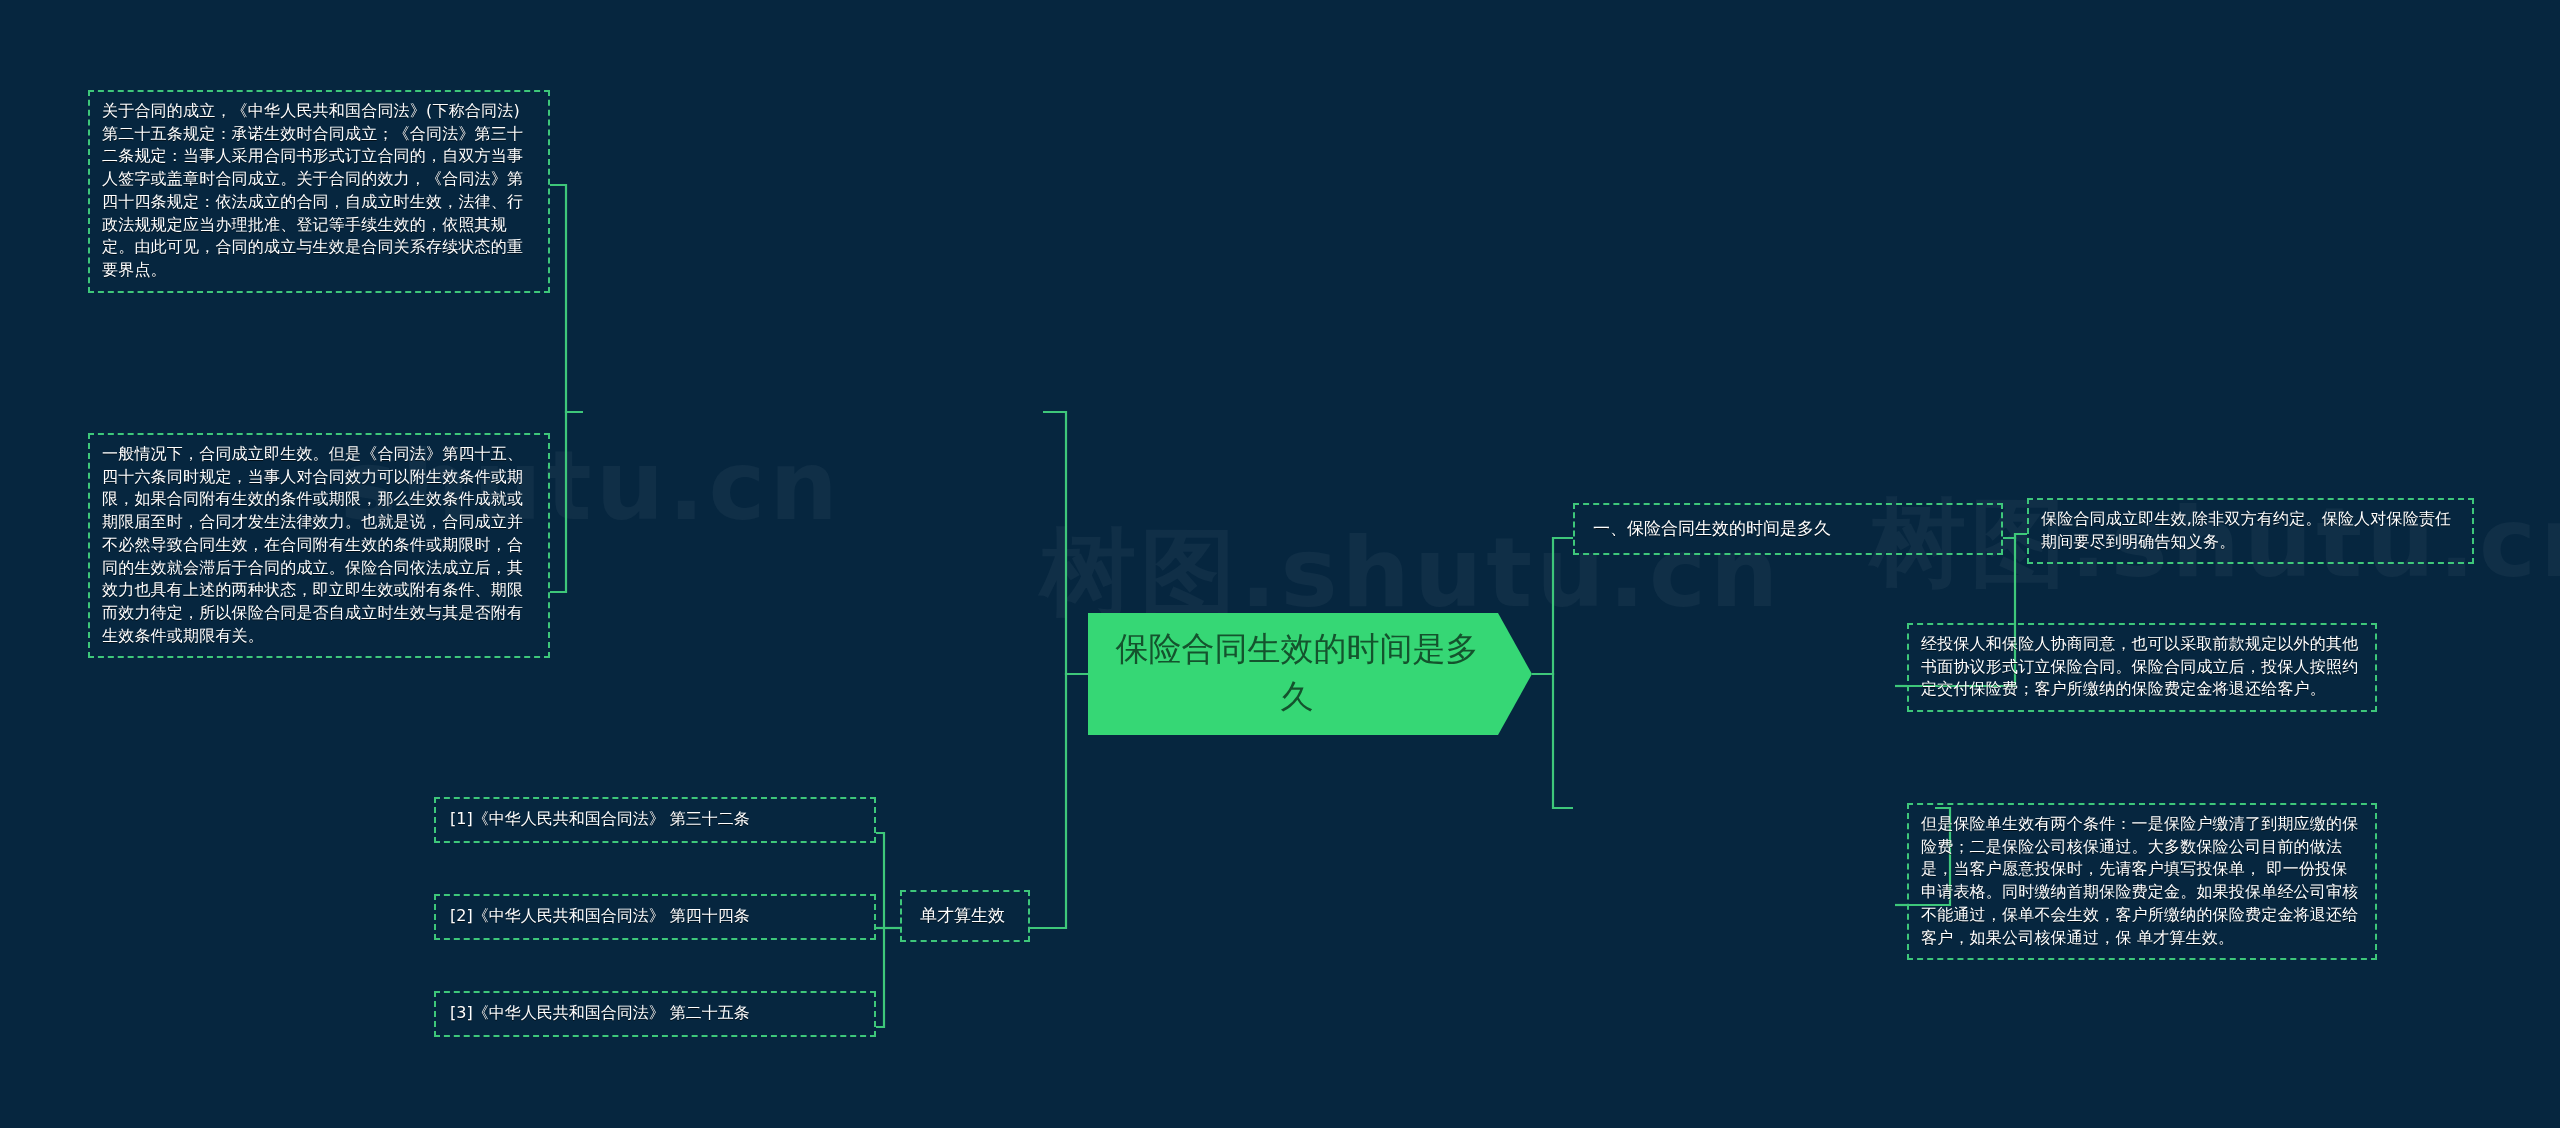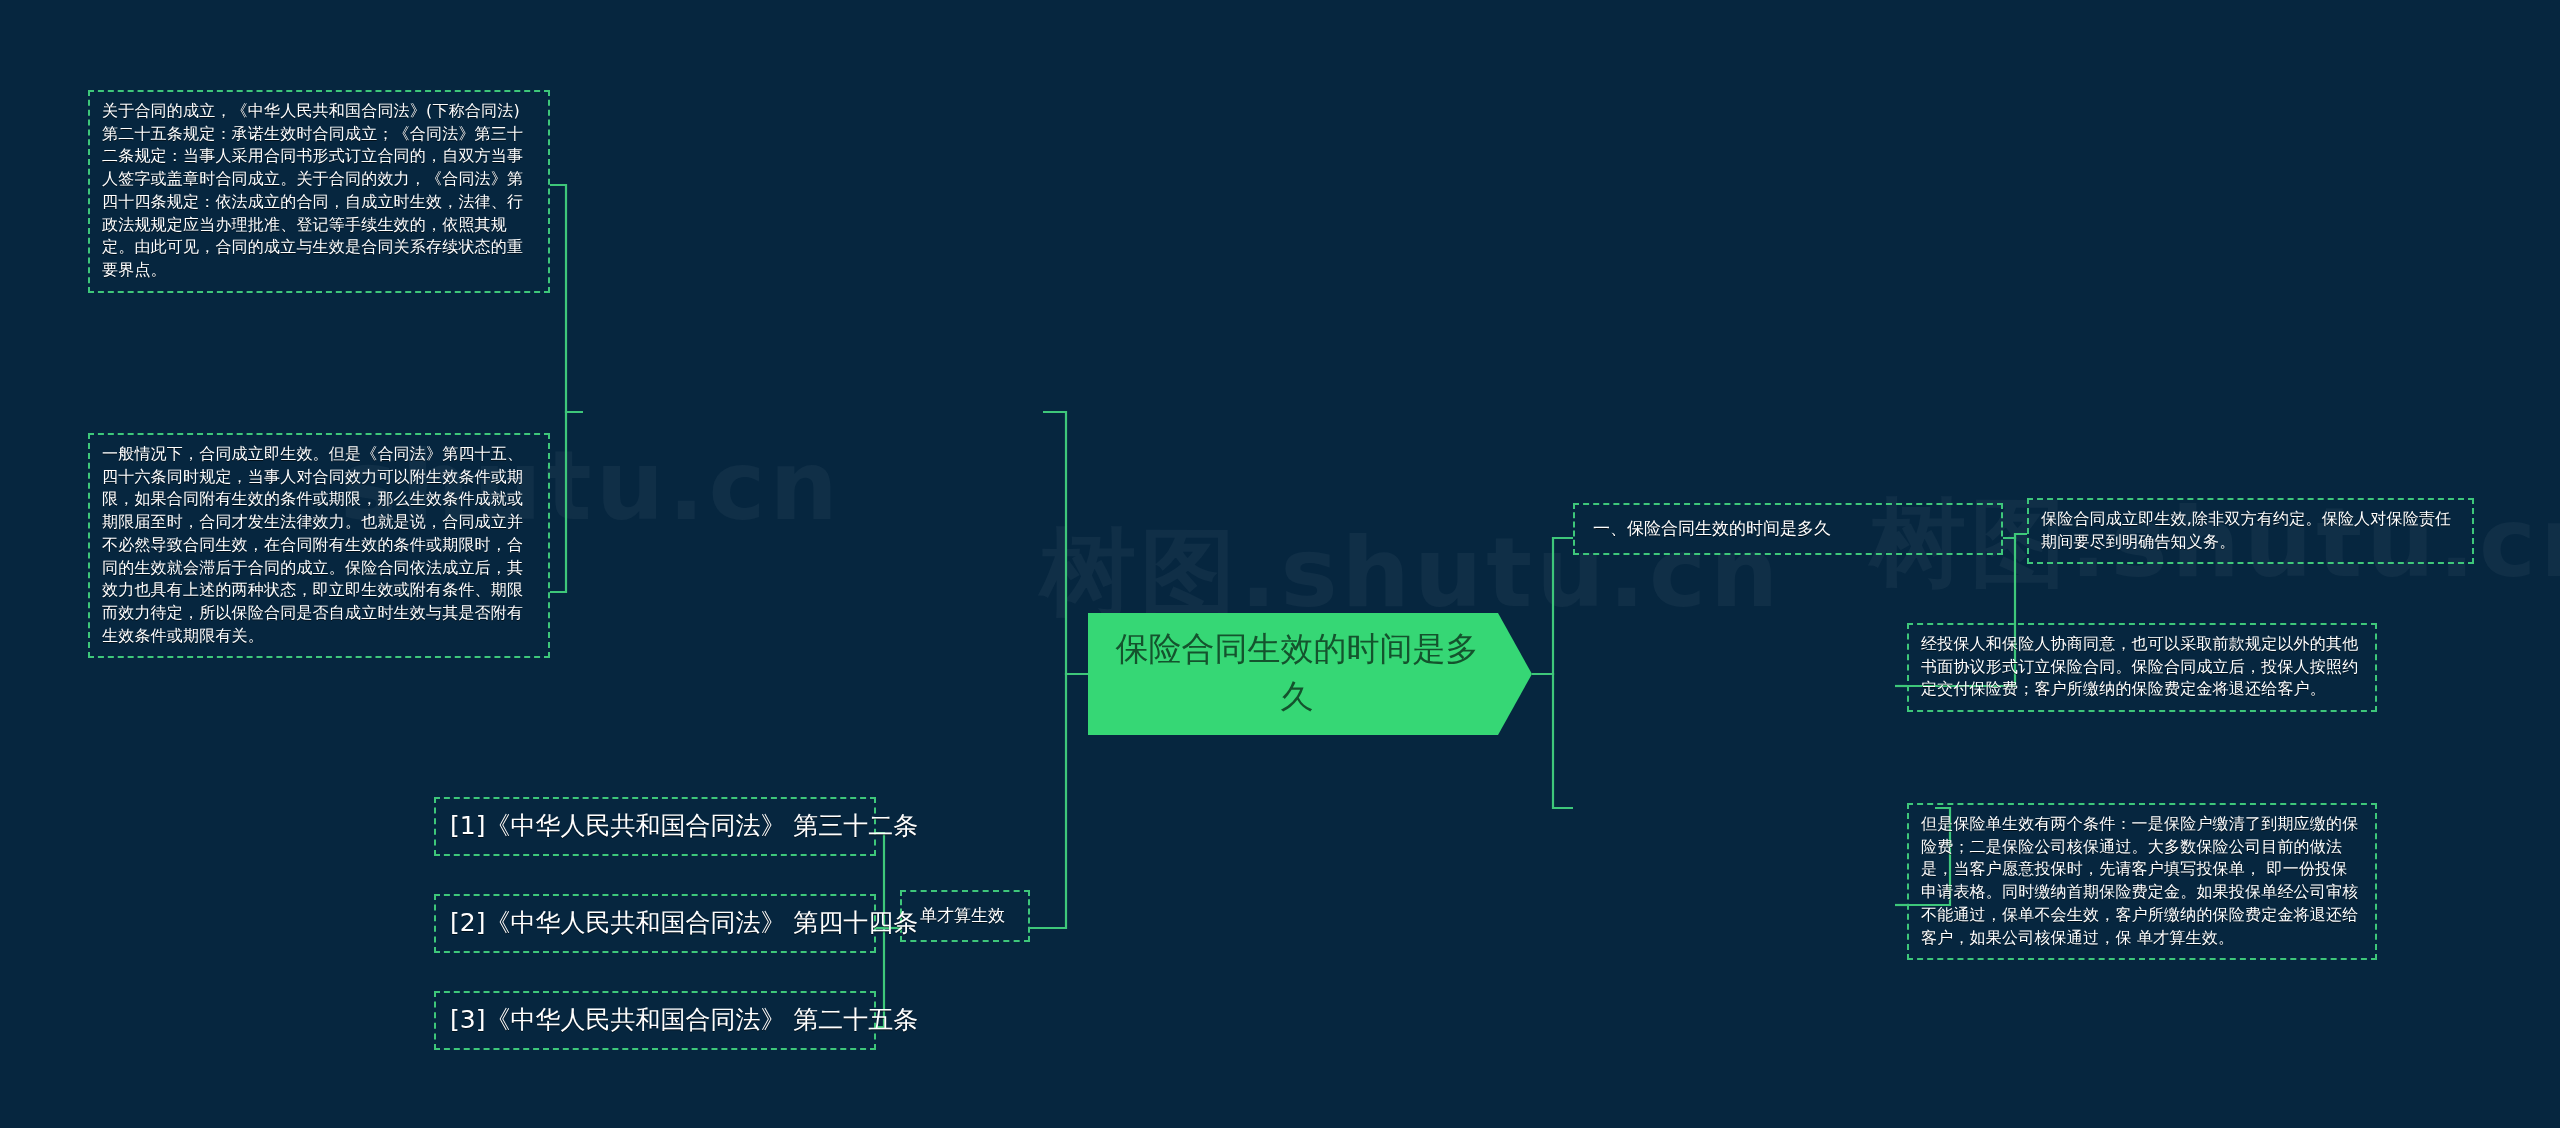--- a/index.html
+++ b/index.html
@@ -53,21 +53,21 @@
   .node.detail {
     font-size: 16px;
     padding: 8px 12px 9px 12px;
     letter-spacing: 0.2px;
   }
   .node.topic {
     font-size: 26px;
     padding: 11px 16px 13px 16px;
   }
   .node.cite {
-    font-size: 25px;
+    font-size: 16px;
     padding: 9px 14px 10px 14px;
     white-space: nowrap;
   }
   .node.small-topic {
     font-size: 17px;
     padding: 11px 18px 13px 18px;
     white-space: nowrap;
   }
 
   

